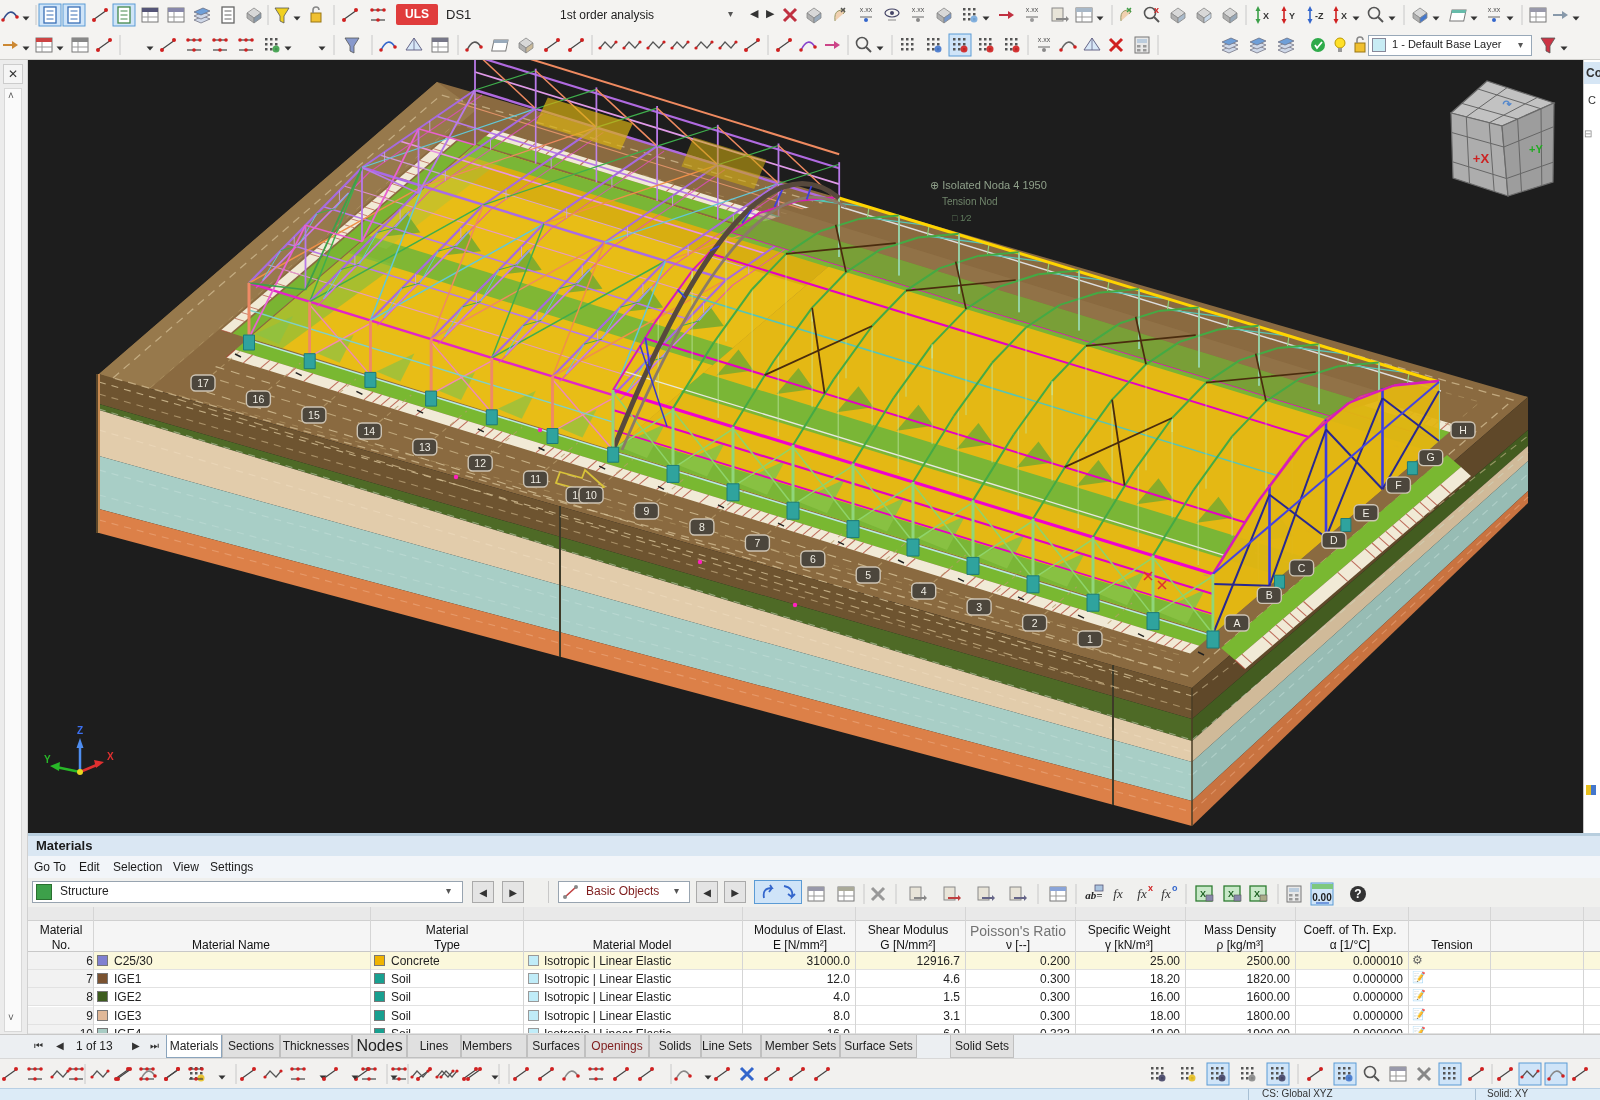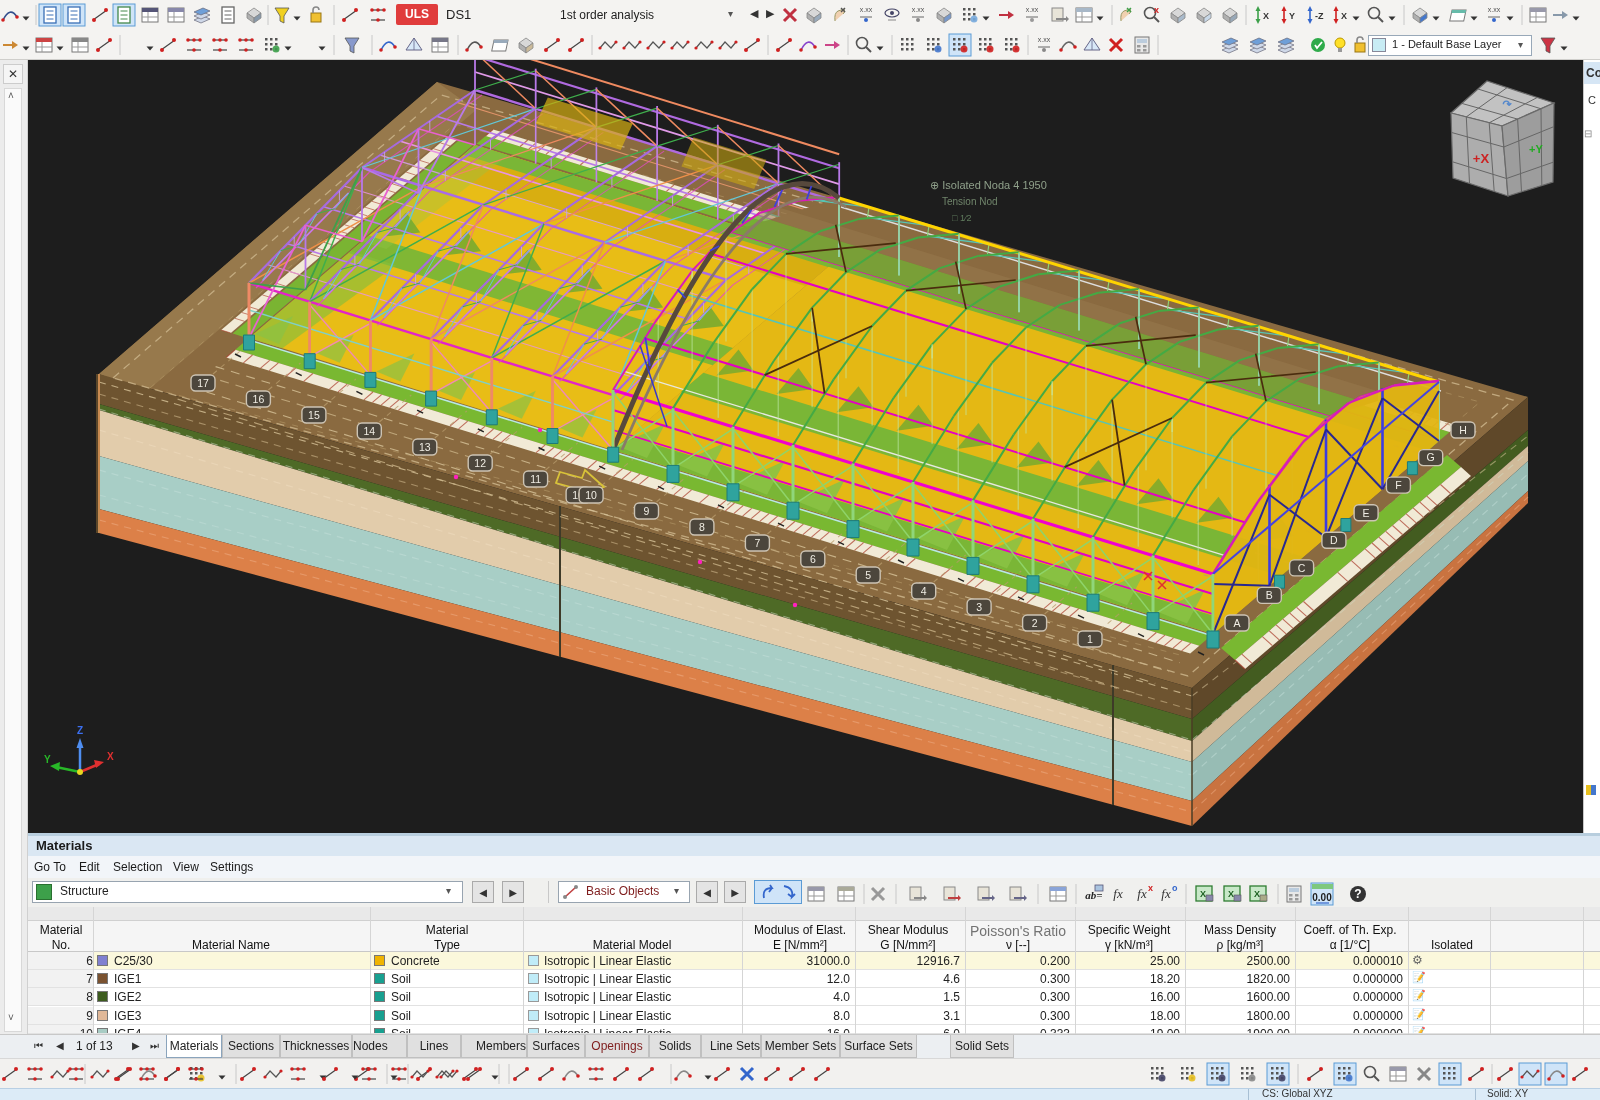--- a/index.html
+++ b/index.html
@@ -1367,21 +1367,21 @@
     <div class="t" style="left:880px;top:16px;font-size:12px;color:#111;transform:translateX(-50%);left:880px">Shear Modulus</div>
     <div class="t" style="top:31px;font-size:12px;color:#111;transform:translateX(-50%);left:880px">G [N/mm²]</div>
     <div class="t" style="left:990px;top:16px;font-size:14px;color:#737373;transform:translateX(-50%);left:990px">Poisson's Ratio</div>
     <div class="t" style="top:31px;font-size:12px;color:#111;transform:translateX(-50%);left:990px">ν [--]</div>
     <div class="t" style="left:1101px;top:16px;font-size:12px;color:#111;transform:translateX(-50%);left:1101px">Specific Weight</div>
     <div class="t" style="top:31px;font-size:12px;color:#111;transform:translateX(-50%);left:1101px">γ [kN/m³]</div>
     <div class="t" style="left:1212px;top:16px;font-size:12px;color:#111;transform:translateX(-50%);left:1212px">Mass Density</div>
     <div class="t" style="top:31px;font-size:12px;color:#111;transform:translateX(-50%);left:1212px">ρ [kg/m³]</div>
     <div class="t" style="left:1322px;top:16px;font-size:12px;color:#111;transform:translateX(-50%);left:1322px">Coeff. of Th. Exp.</div>
     <div class="t" style="top:31px;font-size:12px;color:#111;transform:translateX(-50%);left:1322px">α [1/°C]</div>
-    <div class="t" style="top:31px;font-size:12px;color:#111;transform:translateX(-50%);left:1424px">Isolated</div>
+    <div class="t" style="top:31px;font-size:12px;color:#111;transform:translateX(-50%);left:1424px">Tension</div>
     <div class="abs" style="left:0;top:45px;width:1572px;height:18px;background:#fbf8dc;border-bottom:1px solid #e2e2e2;overflow:hidden">
       <div class="abs" style="left:0;top:0;width:65px;height:18px;background:#f2f2f2"></div>
       <div class="t" style="left:37px;top:2px;font-size:12px;color:#222;width:28px;text-align:right">6</div>
       <div class="abs" style="left:69px;top:3px;width:11px;height:11px;background:#8080d0;border:1px solid #777"></div>
       <div class="t" style="left:86px;top:2px;font-size:12px;color:#222">C25/30</div>
       <div class="abs" style="left:346px;top:3px;width:11px;height:11px;background:#f0b400;border:1px solid #777"></div>
       <div class="t" style="left:363px;top:2px;font-size:12px;color:#222">Concrete</div>
       <div class="abs" style="left:500px;top:3px;width:11px;height:11px;background:#c0ecf8;border:1px solid #999"></div>
       <div class="t" style="left:516px;top:2px;font-size:12px;color:#222">Isotropic | Linear Elastic</div>
       <div class="t" style="left:722px;top:2px;width:100px;text-align:right;font-size:12px;color:#222">31000.0</div>
@@ -1475,27 +1475,27 @@
   </div>
 <div class="abs" style="left:0;top:1034px;width:1600px;height:24px;background:#eceff2;border-top:1px solid #c8c8c8">
     <div class="t" style="left:34px;top:5px;font-size:10px;color:#333">⏮</div>
     <div class="t" style="left:56px;top:5px;font-size:10px;color:#333">◀</div>
     <div class="t" style="left:76px;top:4px;font-size:12px;color:#222">1 of 13</div>
     <div class="t" style="left:132px;top:5px;font-size:10px;color:#333">▶</div>
     <div class="t" style="left:150px;top:5px;font-size:10px;color:#333">⏭</div>
     <div class="abs" style="left:166px;top:0;width:56px;height:23px;background:#fff;border:1px solid #8aa4bc;border-top:none;text-align:center;font-size:12px;line-height:22px;color:#222">Materials</div>
     <div class="abs" style="left:222px;top:0;width:58px;height:23px;background:#e0e0e0;border:1px solid #c0c0c0;border-top:none;text-align:center;font-size:12px;line-height:22px;color:#222">Sections</div>
     <div class="abs" style="left:280px;top:0;width:72px;height:23px;background:#e0e0e0;border:1px solid #c0c0c0;border-top:none;text-align:center;font-size:12px;line-height:22px;color:#222">Thicknesses</div>
-    <div class="abs" style="left:352px;top:0;width:55px;height:23px;background:#e0e0e0;border:1px solid #c0c0c0;border-top:none;font-size:12px;line-height:22px;color:#222">Nodes</div>
+    <div class="abs" style="left:352px;top:0;width:55px;height:23px;background:#e0e0e0;border:1px solid #c0c0c0;border-top:none;text-align:center;font-size:16px;line-height:22px;color:#222">Nodes</div>
     <div class="abs" style="left:407px;top:0;width:54px;height:23px;background:#e0e0e0;border:1px solid #c0c0c0;border-top:none;text-align:center;font-size:12px;line-height:22px;color:#222">Lines</div>
-    <div class="abs" style="left:461px;top:0;width:66px;height:23px;background:#e0e0e0;border:1px solid #c0c0c0;border-top:none;text-align:right;font-size:12px;line-height:22px;color:#222">Members</div>
+    <div class="abs" style="left:461px;top:0;width:66px;height:23px;background:#e0e0e0;border:1px solid #c0c0c0;border-top:none;text-align:left;font-size:12px;line-height:22px;color:#222">Members</div>
     <div class="abs" style="left:527px;top:0;width:58px;height:23px;background:#e0e0e0;border:1px solid #c0c0c0;border-top:none;text-align:center;font-size:12px;line-height:22px;color:#222">Surfaces</div>
     <div class="abs" style="left:585px;top:0;width:64px;height:23px;background:#e0e0e0;border:1px solid #c0c0c0;border-top:none;text-align:center;font-size:12px;line-height:22px;color:#7f1d1d">Openings</div>
     <div class="abs" style="left:649px;top:0;width:52px;height:23px;background:#e0e0e0;border:1px solid #c0c0c0;border-top:none;text-align:center;font-size:12px;line-height:22px;color:#222">Solids</div>
-    <div class="abs" style="left:701px;top:0;width:60px;height:23px;background:#e0e0e0;border:1px solid #c0c0c0;border-top:none;text-align:right;font-size:12px;line-height:22px;color:#222">Line Sets</div>
+    <div class="abs" style="left:701px;top:0;width:60px;height:23px;background:#e0e0e0;border:1px solid #c0c0c0;border-top:none;text-align:left;font-size:12px;line-height:22px;color:#222">Line Sets</div>
     <div class="abs" style="left:761px;top:0;width:79px;height:23px;background:#e0e0e0;border:1px solid #c0c0c0;border-top:none;text-align:center;font-size:12px;line-height:22px;color:#222">Member Sets</div>
     <div class="abs" style="left:840px;top:0;width:77px;height:23px;background:#e0e0e0;border:1px solid #c0c0c0;border-top:none;text-align:center;font-size:12px;line-height:22px;color:#222">Surface Sets</div>
     <div class="abs" style="left:950px;top:0;width:64px;height:23px;background:#e0e0e0;border:1px solid #c0c0c0;border-top:none;text-align:center;font-size:12px;line-height:22px;color:#222">Solid Sets</div>
   </div>
 <div class="abs" style="left:0;top:1058px;width:1600px;height:30px;background:#f2f1ef;border-top:1px solid #d8d8d8">
     <svg class="abs" style="left:0;top:0" width="1600" height="30">
       <line x1="3" y1="20" x2="17" y2="10" stroke="#444" stroke-width="1.2"></line>
       <circle cx="4" cy="20" r="2" fill="#d02020"></circle>
       <circle cx="16" cy="10" r="2" fill="#d02020"></circle>
       <line x1="28" y1="10" x2="42" y2="10" stroke="#444" stroke-width="1.2"></line>

